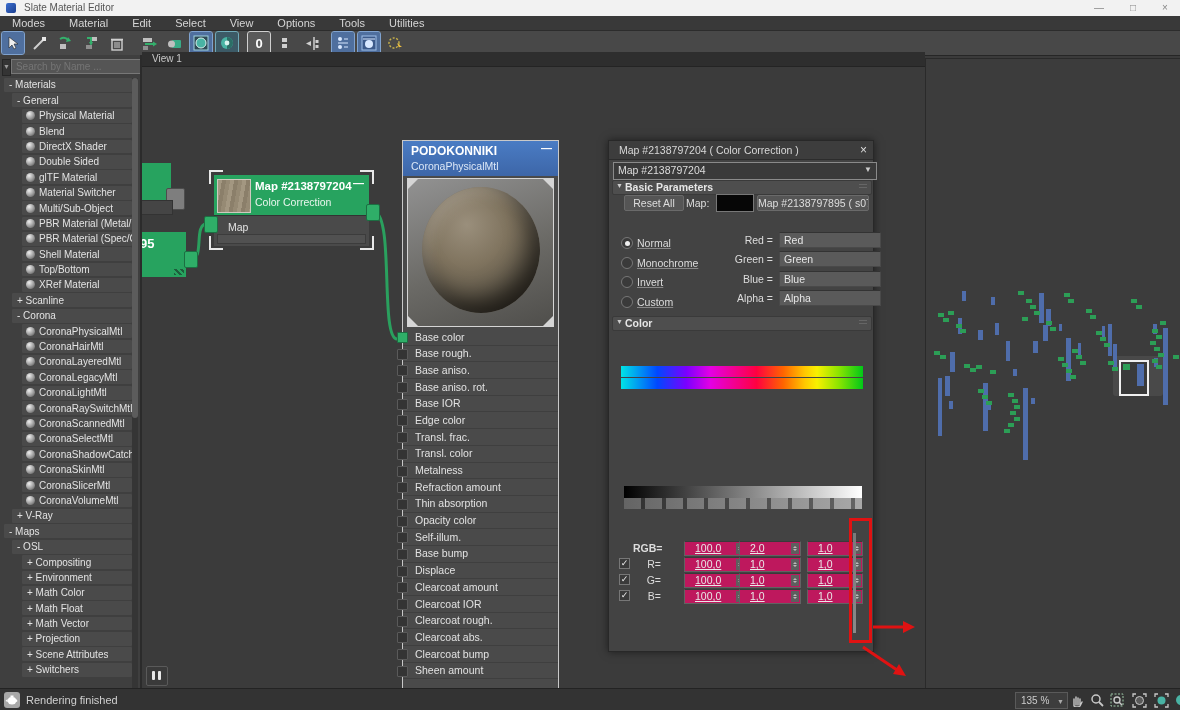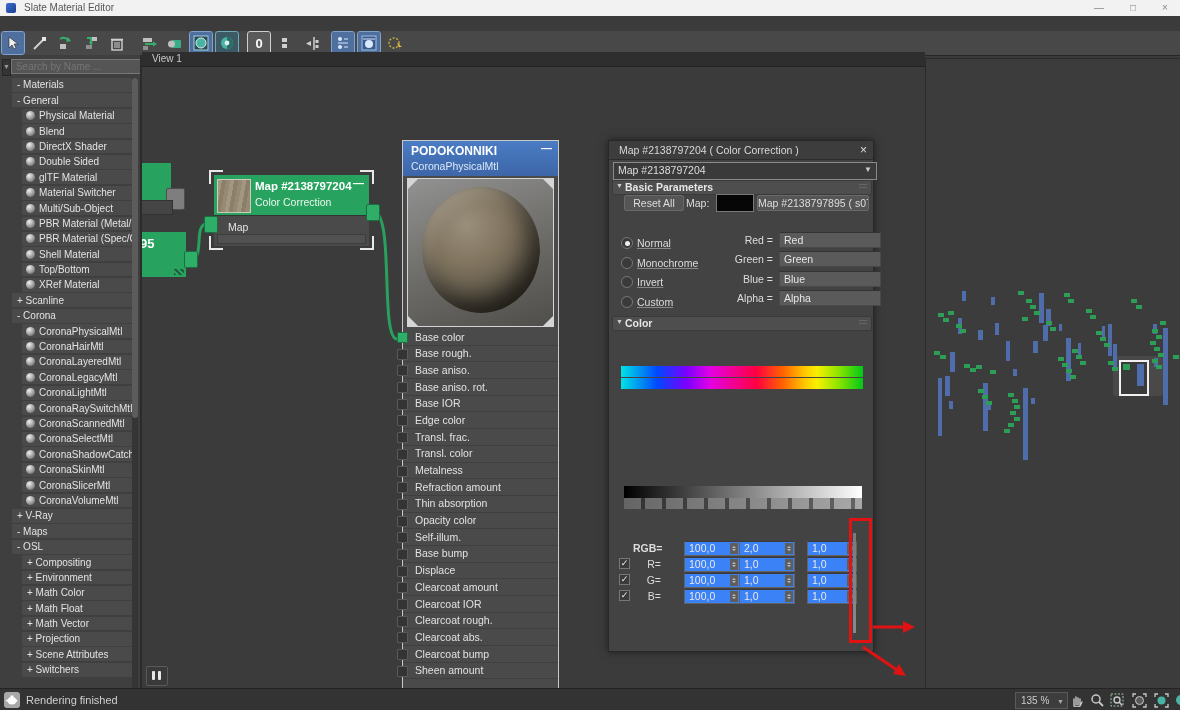--- a/index.html
+++ b/index.html
@@ -22,21 +22,21 @@
   .tbtn.tealbox{background:#3c5a66;outline:1px solid #6fa9b8;}
   .tbtn svg{display:block}
   .tsep{width:6px;height:22px;}
   
   #sidebar{left:0;top:55px;width:140px;height:633px;background:#3f3f3f;border-right:2px solid #2b2b2b;overflow:hidden;}
   #searchrow{left:2px;top:4px;width:134px;height:15px;display:flex;position:absolute;}
   #filterbtn{width:15px;height:15px;background:#343434;border:1px solid #262626;color:#999;font-size:7px;line-height:14px;text-align:center;}
   #searchbox{flex:1;height:13px;background:#555;border:1px solid #777;color:#b9b9b9;font-size:10px;padding:0 4px;font-style:normal;}
   #browser-list{left:2px;top:23px;width:130px;height:610px;position:absolute;}
   .tree-row{display:flex;align-items:center;height:13.8px;margin-bottom:1.6px;background:#4a4a4a;border-radius:1px;}
-  .tree-row.ind0{margin-left:10px;}
+  .tree-row.ind0{margin-left:2px;}
   .tree-row.ind1{margin-left:10px;}
   .tree-row.ind2{margin-left:20px;text-align:center;}
   .tree-label{color:#e3e3e3;font-size:10px;white-space:nowrap;overflow:hidden;padding-left:5px;}
   .sphere-ico{width:9px;height:9px;min-width:9px;border-radius:50%;margin-left:4px;
       background:radial-gradient(circle at 35% 30%,#efefef,#9a9a9a 55%,#4c4c4c);}
   .sphere-ico + .tree-label{padding-left:4px;}
   #side-scroll{left:132px;top:23px;width:6px;height:610px;background:#353535;position:absolute;}
   #side-thumb{left:0;top:0;width:6px;height:340px;background:#5c5c5c;border-radius:3px;position:absolute;}
   
   #view{left:142px;top:52px;width:783px;height:636px;background:#3b3b3b;overflow:hidden;}
@@ -104,21 +104,21 @@
   .radio.sel::after{content:"";position:absolute;left:2.5px;top:2.5px;width:5px;height:5px;border-radius:50%;background:#eee;}
   .rlabel{position:absolute;color:#ddd;text-decoration:underline;text-decoration-color:#888;}
   .chfield{position:absolute;left:170px;width:92px;height:14px;background:#5a5a5a;border:1px solid #494949;border-top-color:#333;color:#e6e6e6;padding:0 4px;line-height:14px;}
   .chlabel{position:absolute;width:56px;text-align:right;color:#ddd;}
   #huegrad1,#huegrad2{position:absolute;left:12px;width:242px;height:11px;
      background:linear-gradient(90deg,#00e4e4 0%,#0048ff 15%,#7a00ff 27%,#e400e4 37%,#ff0040 56%,#ff6400 67%,#ffc800 76%,#f8f000 81%,#8ce400 90%,#00c818 100%);}
   #graygrad{position:absolute;left:15px;width:238px;height:12px;background:linear-gradient(90deg,#000,#fff);}
   #tickbar{position:absolute;left:15px;width:238px;height:11px;
      background:repeating-linear-gradient(90deg,#9a9a9a 0 17px,#4a4a4a 17px 21px);}
   #tickbar::after{content:"";position:absolute;inset:0;background:linear-gradient(90deg,rgba(0,0,0,.35),rgba(255,255,255,.15));}
-  .numfield{position:absolute;height:13px;background:#3b82f6;border:1px solid #626262;border-top-color:#3a3a3a;color:#e8e8e8;padding-left:4px;line-height:13px;}
+  .numfield{position:absolute;height:13px;background:#be185d;border:1px solid #626262;border-top-color:#3a3a3a;color:#e8e8e8;padding-left:10px;line-height:13px;text-decoration:underline;}
   .spin{position:absolute;right:1px;top:1px;width:8px;height:11px;background:#5e5e5e;}
   .spin::before{content:"";position:absolute;left:1.5px;top:1px;border:2.5px solid transparent;border-bottom-color:#bbb;}
   .spin::after{content:"";position:absolute;left:1.5px;bottom:1px;border:2.5px solid transparent;border-top-color:#bbb;}
   .chk{position:absolute;width:9px;height:9px;background:#3a3a3a;border:1px solid #777;color:#eee;font-size:9px;line-height:9px;text-align:center;}
   .rowlabel{position:absolute;color:#ddd;text-align:right;width:28px;}
   
   #redbox{left:849px;top:518px;width:17px;height:119px;border:3px solid #e01212;}
   #lift-sliver{left:853px;top:533px;width:3px;height:100px;background:linear-gradient(#7a7a7a,#8a8a8a);position:absolute;}
   
   #navigator{left:925px;top:58px;width:255px;height:630px;background:#3c3c3c;border-left:1px solid #2a2a2a;border-top:1px solid #2a2a2a;overflow:hidden;}
@@ -142,20 +142,30 @@
 <div id="app">
 
   <div id="titlebar" class="abs">
     <div class="app-ico abs"></div>
     <div class="t abs">Slate Material Editor</div>
     <div class="winbtn abs" style="left:1086px">—</div>
     <div class="winbtn abs" style="left:1120px">□</div>
     <div class="winbtn abs" style="left:1152px">×</div>
   </div>
 
+  <div id="menubar" class="abs">
+      <span class="menu-item">Modes</span>
+      <span class="menu-item">Material</span>
+      <span class="menu-item">Edit</span>
+      <span class="menu-item">Select</span>
+      <span class="menu-item">View</span>
+      <span class="menu-item">Options</span>
+      <span class="menu-item">Tools</span>
+      <span class="menu-item">Utilities</span>
+    </div>
 
   <div id="toolbar" class="abs">
     <div class="tbtn active">
       <svg width="14" height="14">
           <polygon points="3,1 3,12 6,9 8,13 10,12 8,8 12,8" fill="#f0f0f0" stroke="#222" stroke-width="0.6"></polygon>
         </svg>
     </div>
     <div class="tbtn">
       <svg width="15" height="15">
           <line x1="2" y1="13" x2="11" y2="4" stroke="#cfcfcf" stroke-width="2"></line>

